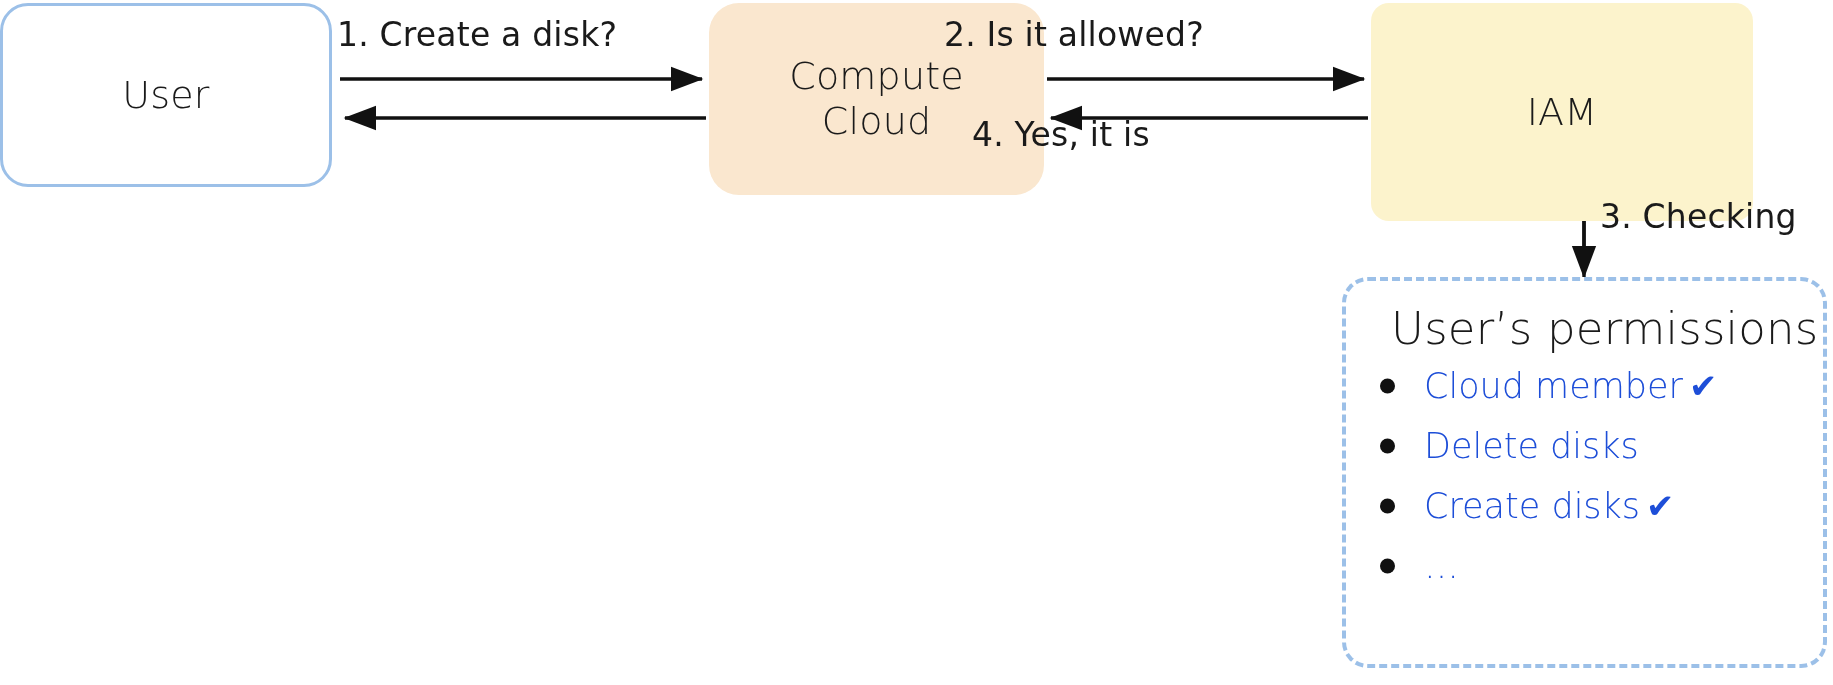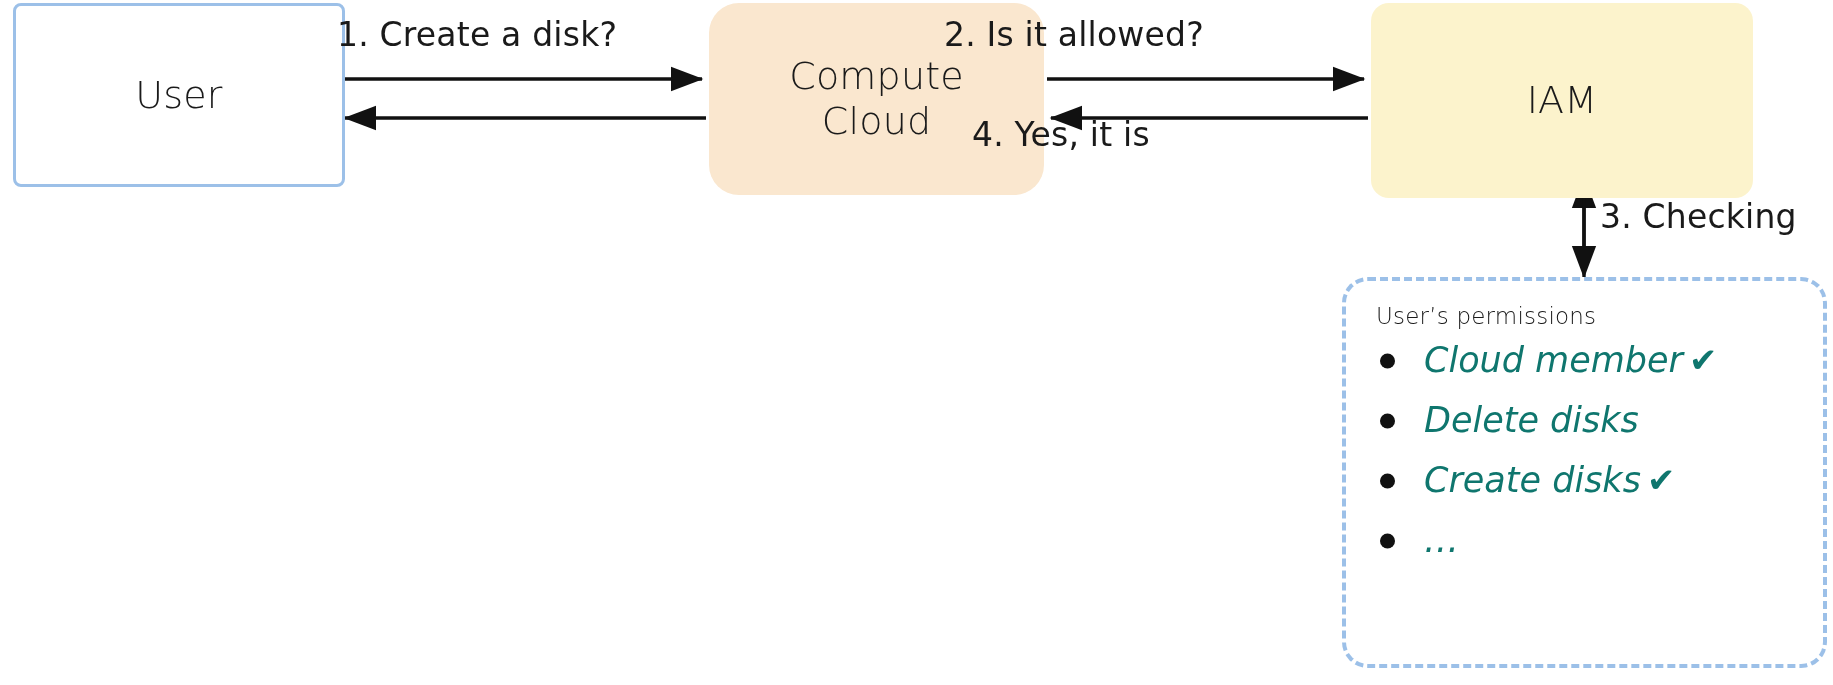--- a/index.html
+++ b/index.html
@@ -12,50 +12,50 @@
   .stage{position:absolute;left:0;top:0;width:1833px;height:685px;}
 
   
   .node{
     position:absolute;box-sizing:border-box;
     display:flex;align-items:center;justify-content:center;
     text-align:center;color:#1a1a1a;font-weight:300;
     line-height:1.18;letter-spacing:.2px;
   }
   #node-user{
-    left:13px;top:3px;width:332px;height:184px;
-    background:#ffffff;border:3px solid #9cc0e8;border-radius:8px;
+    left:0;top:3px;width:332px;height:184px;
+    background:#ffffff;border:3px solid #9cc0e8;border-radius:28px;
     font-size:38px;
   }
   #node-compute{
     left:709px;top:3px;width:335px;height:192px;
     background:#fae7cf;border-radius:30px;font-size:38px;
   }
   #node-iam{
-    left:1371px;top:3px;width:382px;height:195px;
+    left:1371px;top:3px;width:382px;height:218px;
     background:#fcf3cc;border-radius:18px;font-size:38px;
   }
   .node .label{display:block;white-space:pre-line;}
 
   
   #perm-panel{
     position:absolute;left:1342px;top:277px;width:485px;height:391px;
     box-sizing:border-box;
     border:4px dashed #9cc0e8;border-radius:26px;background:#ffffff;
     padding:22px 0 0 26px;
   }
   #perm-title{
-    font-size:23px;font-weight:300;color:#1a1a1a;letter-spacing:.2px;
-    margin:0 0 14px 4px;line-height:1.15;
+    font-size:45px;font-weight:300;color:#1a1a1a;letter-spacing:.2px;
+    margin:0 0 14px 19px;line-height:1.15;
   }
   #perm-list{list-style:none;margin:0;padding:0;}
   #perm-list li{
     position:relative;padding-left:52px;
-    font-size:35px;font-weight:300;color:#0f766e;
-    line-height:1.0;margin-bottom:25px;white-space:nowrap;font-style:italic;
+    font-size:35px;font-weight:300;color:#1d4ed8;
+    line-height:1.0;margin-bottom:25px;white-space:nowrap;
   }
   #perm-list li .dot{
     position:absolute;left:8px;top:50%;transform:translateY(-50%);
     width:15px;height:15px;border-radius:50%;background:#111;
   }
   #perm-list li .check{font-size:34px;font-weight:700;margin-left:6px;}
 
   
   .edge-label{
     position:absolute;font-size:33px;font-weight:400;color:#1a1a1a;

